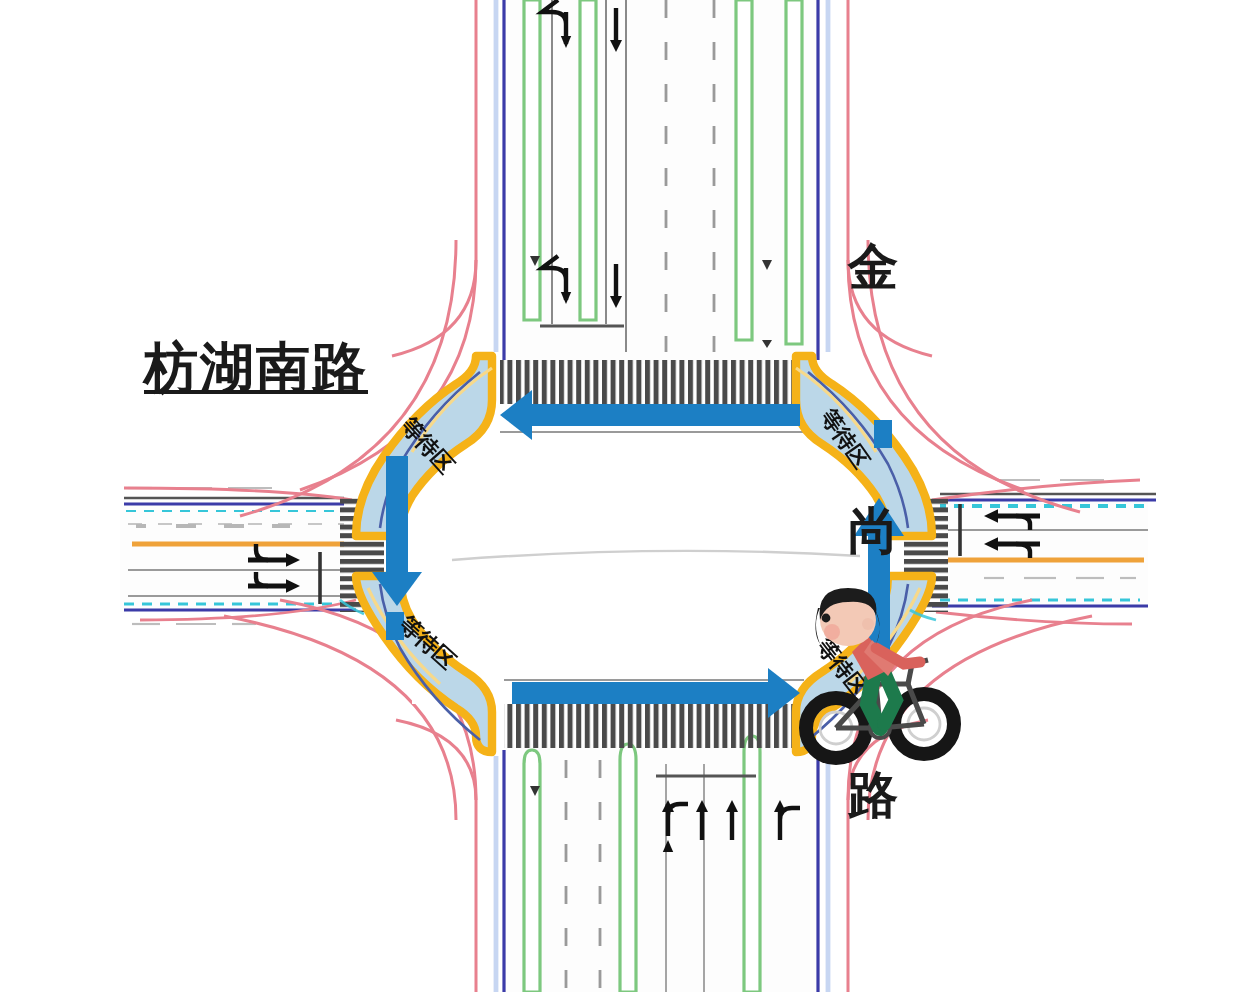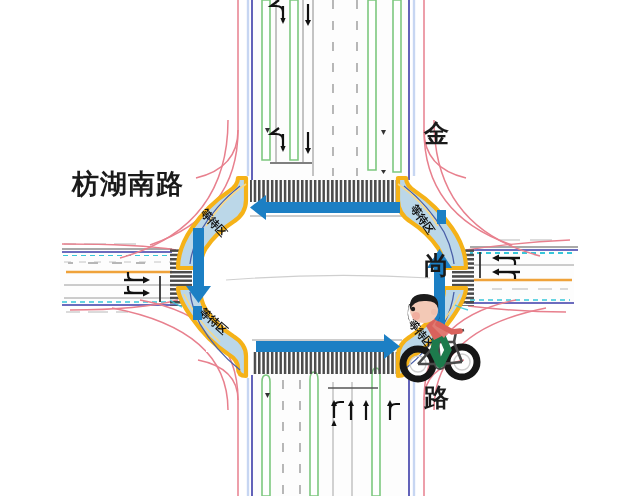--- a/index.html
+++ b/index.html
@@ -31,20 +31,21 @@
     color: #1a1a1a;
     font-weight: bold;
     letter-spacing: 1px;
     white-space: pre;
     font-family: "DejaVu Sans", "Liberation Sans", sans-serif;
   }
   #label-west {
     left: 72px;
     top: 166px;
     font-size: 27px;
+    text-decoration: underline;
   }
   #label-east {
     left: 420px;
     top: 24px;
     font-size: 25px;
     line-height: 44px;
     text-align: center;
     width: 34px;
   }
   #label-east span { display: block; }

